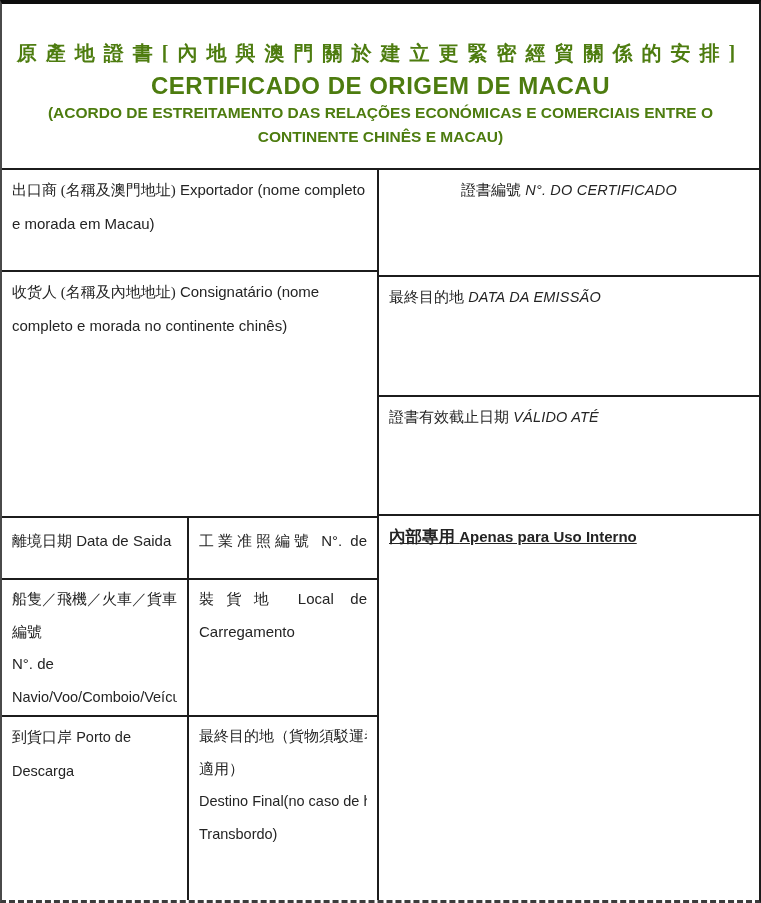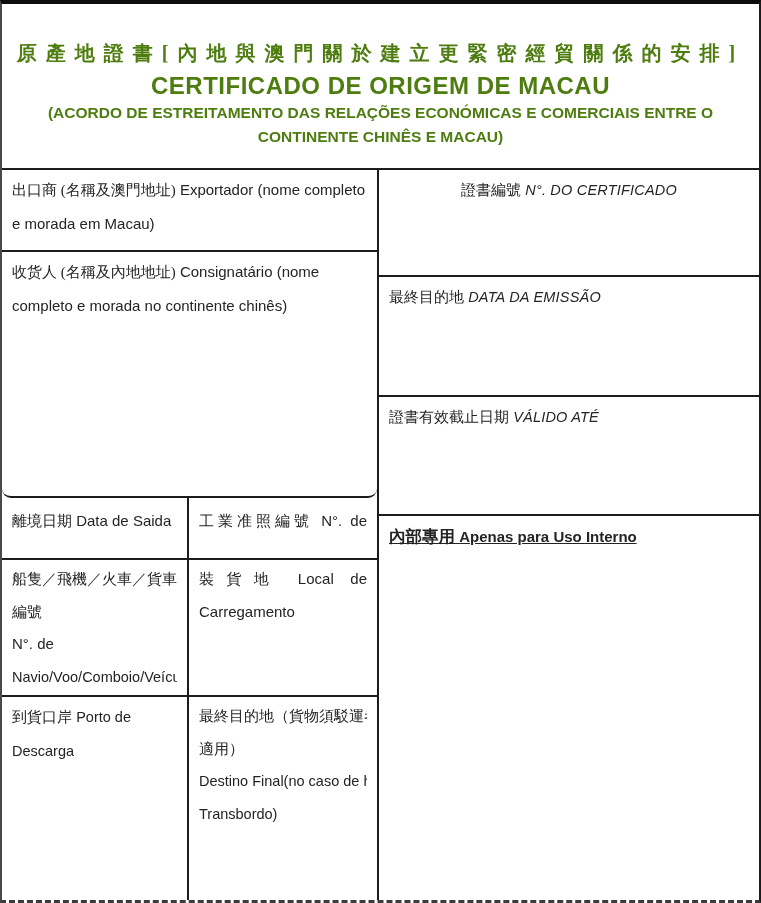--- a/index.html
+++ b/index.html
@@ -73,22 +73,22 @@
     flex-direction: column;
   }
   .cell {
     box-sizing: border-box;
     padding: 3px 10px 0 10px;
     font-size: 15px;
     line-height: 33px;
     overflow: hidden;
   }
   .bb { border-bottom: 2px solid #1c1c1c; }
-  .h-exporter  { height: 82px; }
-  .h-consignee { height: 246px; border-radius: 9px; }
+  .h-exporter  { height: 102px; }
+  .h-consignee { height: 246px; }
   .h-cert    { height: 107px; text-align: center; }
   .h-emissao { height: 120px; }
   .h-valido  { height: 119px; }
   .h-internal { flex: 1; }
   .subrow { display: flex; box-sizing: border-box; }
   .h-rowa { height: 62px; }
   .h-rowb { height: 137px; }
   .h-rowc { flex: 1; }
   .sub-left {
     width: 187px;

